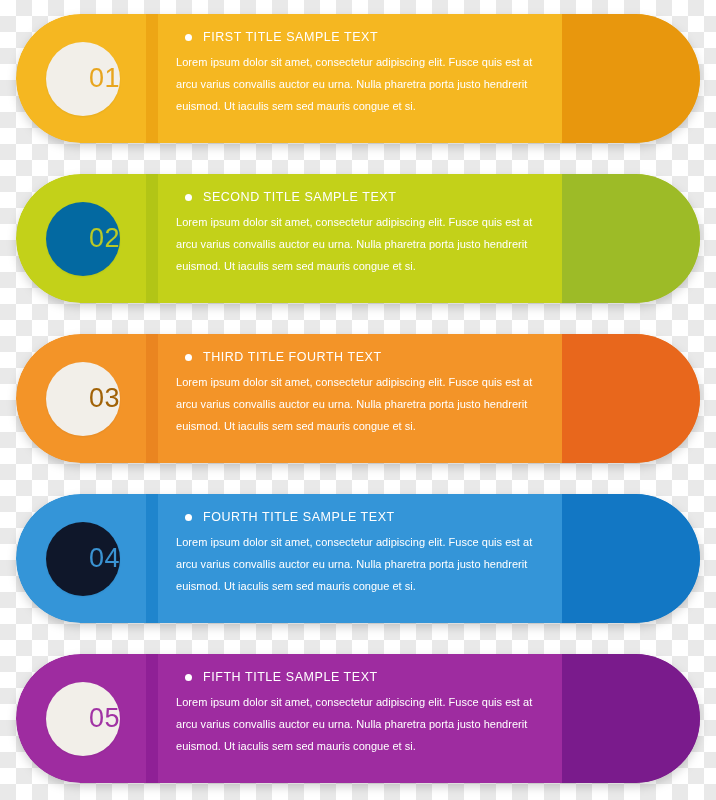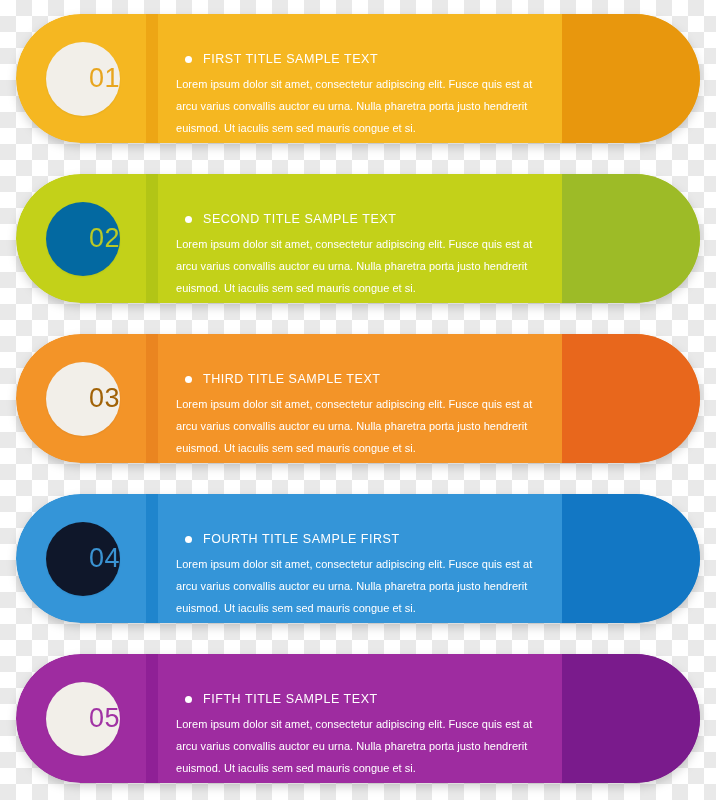--- a/index.html
+++ b/index.html
@@ -80,21 +80,21 @@
     font-size: 27px;
     letter-spacing: 0.5px;
     font-weight: 400;
     line-height: 1;
     user-select: none;
   }
 
   .content {
     position: absolute;
     left: 160px;
-    top: 38px;
+    top: 16px;
     right: 150px;
   }
 
   .title-row {
     display: flex;
     align-items: center;
     gap: 11px;
     margin-bottom: 7px;
   }
   .bullet {
@@ -157,36 +157,36 @@
     <div class="bar" style="top: 334px;">
       <div class="bar-base" style="background: rgb(243, 148, 40);"></div>
       <div class="bar-stripe" style="background: rgb(234, 133, 32);"></div>
       <div class="bar-tail" style="background: rgb(232, 103, 28);"></div>
       <div class="num-circle" style="background: rgb(242, 239, 233);">
         <span class="num" style="color: #a16207;">03</span>
       </div>
       <div class="content">
         <div class="title-row">
           <span class="bullet"></span>
-          <span class="title">THIRD TITLE SAMPLE TEXT</span>
+          <span class="title">THIRD TITLE FOURTH TEXT</span>
         </div>
         <p class="body-text" style="margin: 0px;">Lorem ipsum dolor sit amet, consectetur adipiscing elit. Fusce quis est at arcu varius convallis auctor eu urna. Nulla pharetra porta justo hendrerit euismod. Ut iaculis sem sed mauris congue  et si.</p>
       </div>
     </div>
     <div class="bar" style="top: 494px;">
       <div class="bar-base" style="background: rgb(52, 149, 216);"></div>
       <div class="bar-stripe" style="background: rgb(31, 133, 205);"></div>
       <div class="bar-tail" style="background: rgb(18, 119, 196);"></div>
       <div class="num-circle" style="background: #0f172a;">
         <span class="num" style="color: rgb(58, 147, 210);">04</span>
       </div>
       <div class="content">
         <div class="title-row">
           <span class="bullet"></span>
-          <span class="title">FOURTH TITLE SAMPLE FIRST</span>
+          <span class="title">FOURTH TITLE SAMPLE TEXT</span>
         </div>
         <p class="body-text" style="margin: 0px;">Lorem ipsum dolor sit amet, consectetur adipiscing elit. Fusce quis est at arcu varius convallis auctor eu urna. Nulla pharetra porta justo hendrerit euismod. Ut iaculis sem sed mauris congue  et si.</p>
       </div>
     </div>
     <div class="bar" style="top: 654px;">
       <div class="bar-base" style="background: rgb(158, 44, 160);"></div>
       <div class="bar-stripe" style="background: rgb(143, 32, 150);"></div>
       <div class="bar-tail" style="background: rgb(122, 27, 140);"></div>
       <div class="num-circle" style="background: rgb(242, 239, 233);">
         <span class="num" style="color: rgb(161, 51, 164);">05</span>

